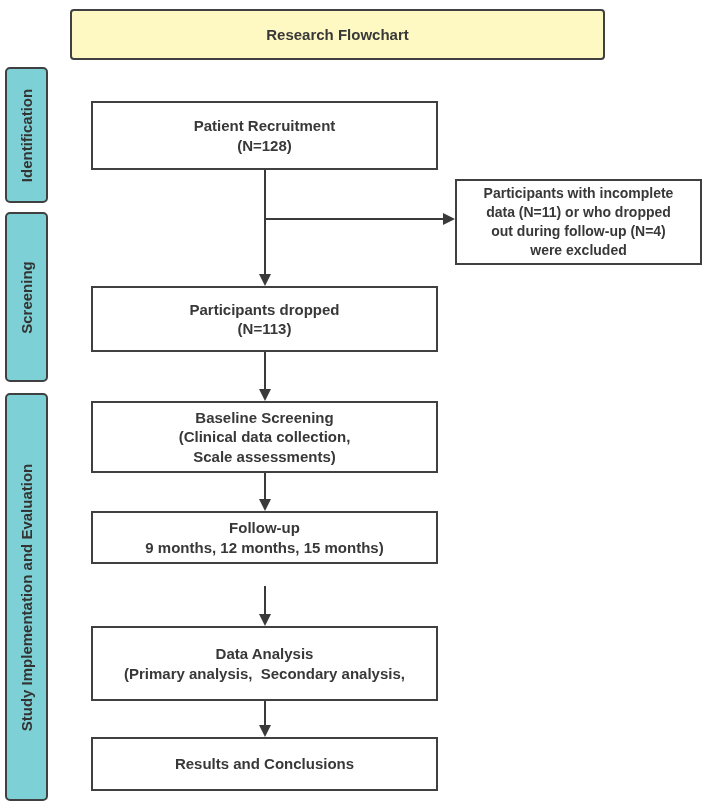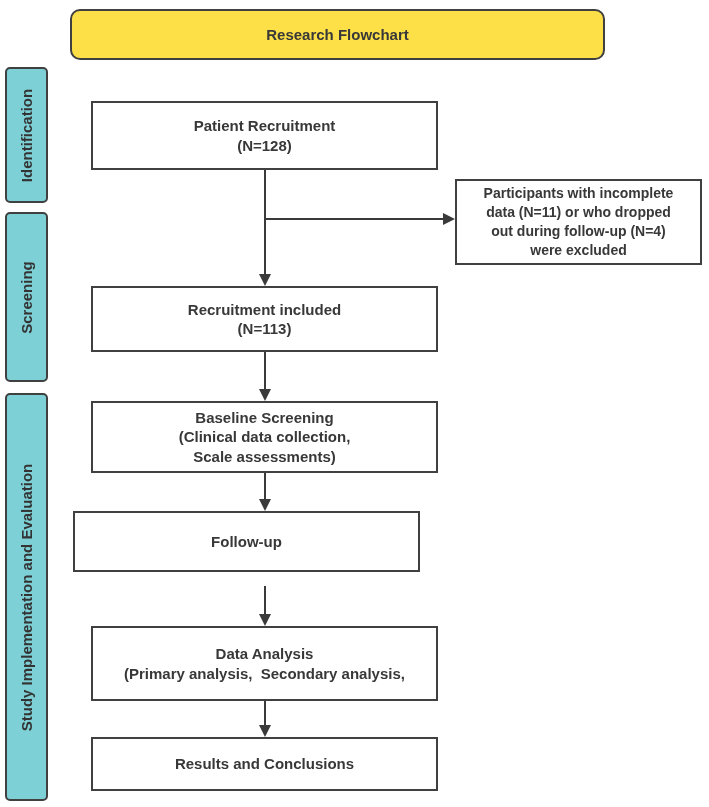--- a/index.html
+++ b/index.html
@@ -16,22 +16,22 @@
     border: 2px solid #404040;
     display: flex;
     flex-direction: column;
     align-items: center;
     justify-content: center;
     text-align: center;
     font-weight: bold;
     color: #383838;
   }
   .header-box {
-    background: #fde047;
-    border-radius: 10px;
+    background: #fef9c3;
+    border-radius: 4px;
     font-size: 15px;
   }
   .side-box {
     background: #7DD1D6;
     border-radius: 5px;
   }
   .vlabel {
     transform: rotate(-90deg);
     white-space: nowrap;
     font-weight: bold;
@@ -115,32 +115,33 @@
   </div>
 
   <div class="box flow-box excluded-box" style="left:455px; top:179px; width:247px; height:86px;text-align:right;">
     <div class="line">Participants with incomplete</div>
     <div class="line">data (N=11) or who dropped</div>
     <div class="line">out during follow-up (N=4)</div>
     <div class="line">were excluded</div>
   </div>
 
   <div class="box flow-box" style="left:91px; top:286px; width:347px; height:66px;">
-    <div class="line">Recruitment included</div>
+    <div class="line">Participants dropped</div>
     <div class="line">(N=113)</div>
   </div>
 
   <div class="box flow-box" style="left:91px; top:401px; width:347px; height:72px;">
     <div class="line">Baseline Screening</div>
     <div class="line">(Clinical data collection,</div>
     <div class="line">Scale assessments)</div>
   </div>
 
-  <div class="box flow-box" style="left:73px; top:511px; width:347px; height:61px;">
+  <div class="box flow-box" style="left:91px; top:511px; width:347px; height:53px;">
     <div class="line">Follow-up</div>
+    <div class="line">9 months, 12 months, 15 months)</div>
   </div>
 
   <div class="box flow-box" style="left:91px; top:626px; width:347px; height:75px;">
     <div class="line">Data Analysis</div>
     <div class="line">(Primary analysis,  Secondary analysis,</div>
   </div>
 
   <div class="box flow-box" style="left:91px; top:737px; width:347px; height:54px;">
     <div class="line">Results and Conclusions</div>
   </div>

